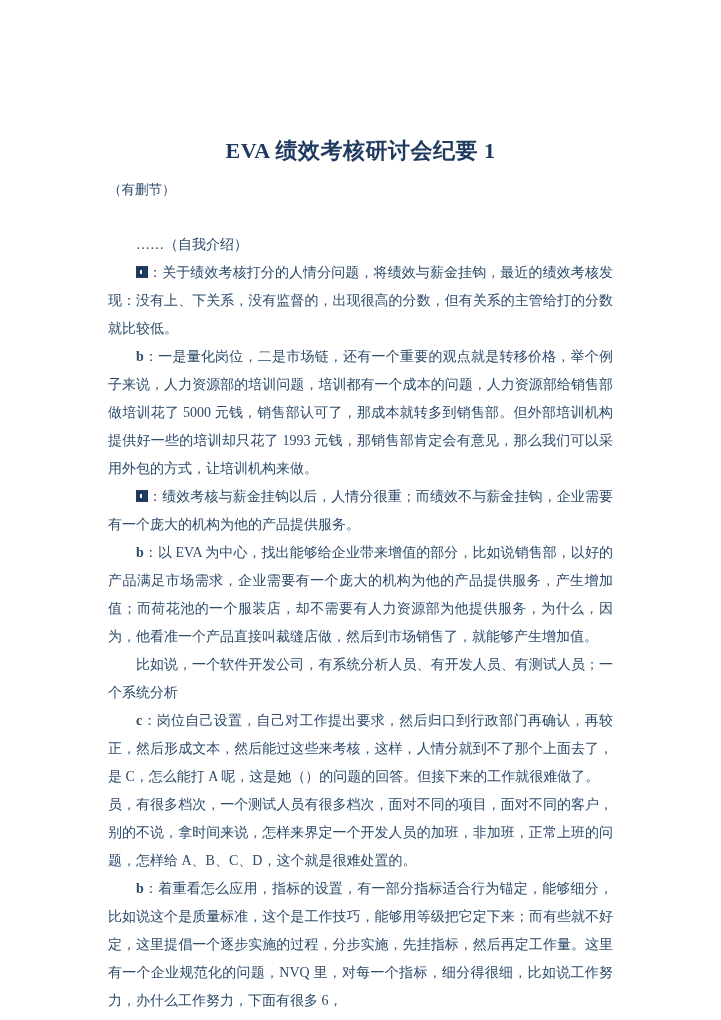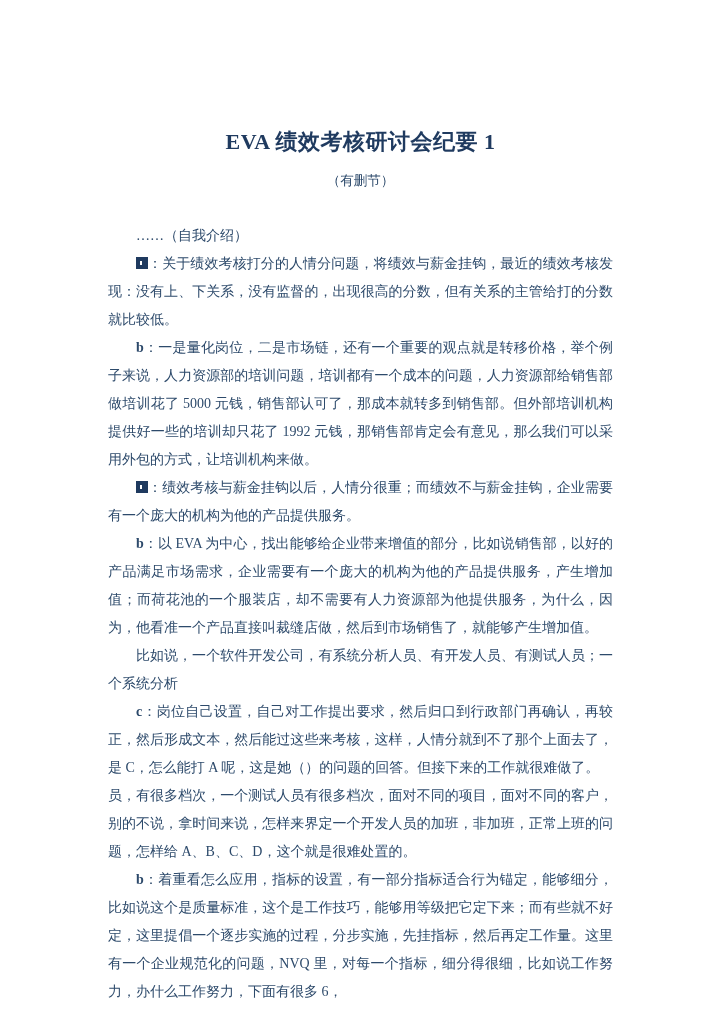--- a/index.html
+++ b/index.html
@@ -22,42 +22,41 @@
     width: 721px;
     height: 1020px;
     background: #ffffff;
     box-sizing: border-box;
     padding: 0;
   }
 
   .content {
     position: absolute;
     left: 108px;
-    top: 1px;
+    top: 10px;
     width: 505px;
   }
 
   
   .doc-title {
     margin: 0;
     padding: 0;
     text-align: center;
     font-family: "Liberation Serif", "DejaVu Serif", serif;
     font-weight: bold;
     font-size: 22px;
     line-height: 1.2;
     letter-spacing: 0.5px;
     color: #1f3a5f;
     padding-top: 128px;
   }
 
   .doc-subtitle {
     margin: 0;
     padding: 0;
-    text-align: center;
     font-size: 13.5px;
     line-height: 1.2;
     color: #2d4a6b;
     padding-top: 18px;
   }
 
   
   .body-text {
     padding-top: 32px;
   }
@@ -125,21 +124,21 @@
 <div class="page">
   <div class="content">
 
     <h1 class="doc-title">EVA 绩效考核研讨会纪要 1</h1>
 
     <div class="doc-subtitle">（有删节）</div>
 
     <div class="body-text">
         <p class="para"><span>……（自我介绍）</span></p>
         <p class="para"><span class="speaker"><span class="glyph-box"></span></span><span>：关于绩效考核打分的人情分问题，将绩效与薪金挂钩，最近的绩效考核发现：没有上、下关系，没有监督的，出现很高的分数，但有关系的主管给打的分数就比较低。</span></p>
-        <p class="para"><span class="speaker">b</span><span>：一是量化岗位，二是市场链，还有一个重要的观点就是转移价格，举个例子来说，人力资源部的培训问题，培训都有一个成本的问题，人力资源部给销售部做培训花了 5000 元钱，销售部认可了，那成本就转多到销售部。但外部培训机构提供好一些的培训却只花了 1992 元钱，那销售部肯定会有意见，那么我们可以采用外包的方式，让培训机构来做。</span></p>
+        <p class="para"><span class="speaker">b</span><span>：一是量化岗位，二是市场链，还有一个重要的观点就是转移价格，举个例子来说，人力资源部的培训问题，培训都有一个成本的问题，人力资源部给销售部做培训花了 5000 元钱，销售部认可了，那成本就转多到销售部。但外部培训机构提供好一些的培训却只花了 1993 元钱，那销售部肯定会有意见，那么我们可以采用外包的方式，让培训机构来做。</span></p>
         <p class="para"><span class="speaker"><span class="glyph-box"></span></span><span>：绩效考核与薪金挂钩以后，人情分很重；而绩效不与薪金挂钩，企业需要有一个庞大的机构为他的产品提供服务。</span></p>
         <p class="para"><span class="speaker">b</span><span>：以 EVA 为中心，找出能够给企业带来增值的部分，比如说销售部，以好的产品满足市场需求，企业需要有一个庞大的机构为他的产品提供服务，产生增加值；而荷花池的一个服装店，却不需要有人力资源部为他提供服务，为什么，因为，他看准一个产品直接叫裁缝店做，然后到市场销售了，就能够产生增加值。</span></p>
         <p class="para"><span>比如说，一个软件开发公司，有系统分析人员、有开发人员、有测试人员；一个系统分析</span></p>
         <p class="para"><span class="speaker">c</span><span>：岗位自己设置，自己对工作提出要求，然后归口到行政部门再确认，再较正，然后形成文本，然后能过这些来考核，这样，人情分就到不了那个上面去了，是 C，怎么能打 A 呢，这是她（）的问题的回答。但接下来的工作就很难做了。</span></p>
         <p class="para no-indent"><span>员，有很多档次，一个测试人员有很多档次，面对不同的项目，面对不同的客户，别的不说，拿时间来说，怎样来界定一个开发人员的加班，非加班，正常上班的问题，怎样给 A、B、C、D，这个就是很难处置的。</span></p>
         <p class="para"><span class="speaker">b</span><span>：着重看怎么应用，指标的设置，有一部分指标适合行为锚定，能够细分，比如说这个是质量标准，这个是工作技巧，能够用等级把它定下来；而有些就不好定，这里提倡一个逐步实施的过程，分步实施，先挂指标，然后再定工作量。这里有一个企业规范化的问题，NVQ 里，对每一个指标，细分得很细，比如说工作努力，办什么工作努力，下面有很多 6，</span></p>
       </div>
 
   </div>
 </div>

